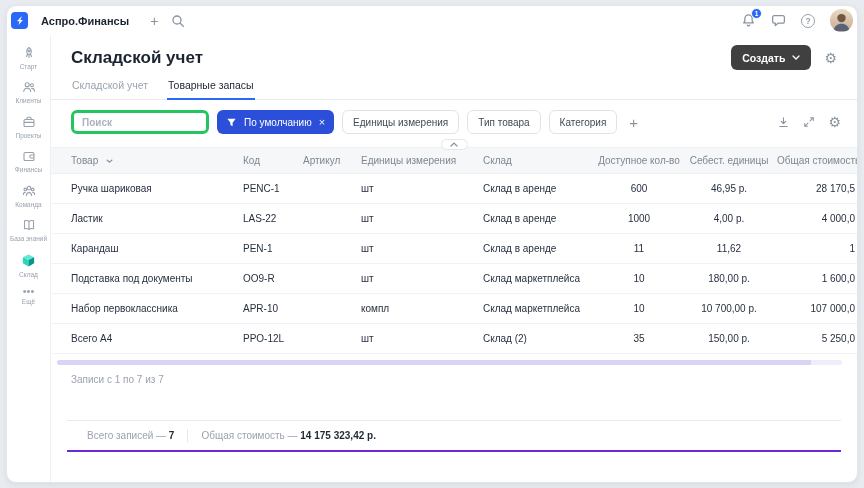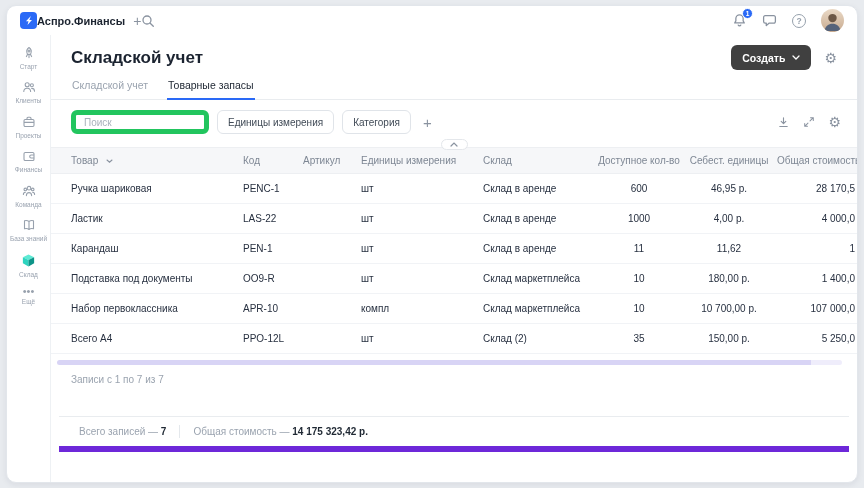--- a/index.html
+++ b/index.html
@@ -2,21 +2,21 @@
 <html><head>
 <meta charset="utf-8">
 <style>
   * { box-sizing: border-box; margin: 0; padding: 0; }
   html, body { width: 864px; height: 488px; }
   body { background: #e8ebef; font-family: "Liberation Sans", sans-serif; position: relative; overflow: hidden; }
   .window { position: absolute; inset: 5px 6px; background: #fff; border: 1px solid #e2e6eb; border-radius: 10px;
             box-shadow: 0 2px 6px rgba(25,35,60,.07); display: flex; flex-direction: column; overflow: hidden; }
 
   
-  .topbar { flex: 0 0 29px; display: flex; align-items: center; padding: 0 13px; gap: 0; }
+  .topbar { flex: 0 0 29px; display: flex; align-items: center; padding: 0 4px; gap: 13px; }
   .logo { width: 17px; height: 17px; border-radius: 4px; background: #2a69f6; display: flex; align-items: center; justify-content: center; cursor: pointer; }
   .app-name { font-size: 11px; font-weight: bold; color: #1c2430; margin-right: 8px; }
   .tglyph { color: #8a93a0; font-size: 14px; line-height: 1; cursor: pointer; }
   .topbar-right { margin-left: auto; display: flex; align-items: center; gap: 15px; }
   .bell-wrap { position: relative; cursor: pointer; display: flex; }
   .badge { position: absolute; top: -5px; right: -6px; background: #2a69f6; color: #fff; font-size: 6.5px; font-weight: bold;
            min-width: 11px; height: 11px; border-radius: 6px; border: 1.5px solid #fff; display: flex; align-items: center; justify-content: center; }
   .help-circle { width: 14px; height: 14px; border: 1.2px solid #96a0ac; border-radius: 50%; color: #96a0ac;
                  font-size: 8.5px; font-weight: bold; display: flex; align-items: center; justify-content: center; cursor: pointer; }
   .avatar { width: 23px; height: 23px; border-radius: 50%; overflow: hidden; background: linear-gradient(#ead9c6,#c8ab90); cursor: pointer; }
@@ -35,22 +35,22 @@
   .head-actions { margin-left: auto; display: flex; align-items: center; gap: 13px; }
   .create-btn { background: #404040; color: #fff; border: none; height: 25px; border-radius: 6px; font-size: 10.5px; font-weight: bold;
                 padding: 0 11px; display: inline-flex; align-items: center; gap: 7px; font-family: inherit; cursor: pointer; }
   .gear { font-family: "DejaVu Sans", sans-serif; color: #8a93a0; font-size: 14px; line-height: 1; cursor: pointer; }
 
   .tabs { display: flex; gap: 18px; padding: 0 20px; margin-top: 9px; border-bottom: 1px solid #e9ecef; }
   .tab { font-size: 10.5px; color: #9aa3af; padding: 0 1px 7px; cursor: pointer; white-space: nowrap; }
   .tab.active { color: #222a36; border-bottom: 2px solid #2a69f6; margin-bottom: -1px; }
 
   .filterbar { display: flex; align-items: center; gap: 8px; padding: 10px 16px 13px 20px; }
-  .search-box { width: 138px; height: 24px; border: 5px solid #22c55e; border-radius: 6px; font-size: 10px; padding: 0 8px;
-                color: #333; font-family: inherit; outline: none; }
+  .search-box { width: 138px; height: 24px; border: 3px solid #22c55e; border-radius: 6px; font-size: 10px; padding: 0 8px;
+                color: #333; font-family: inherit; outline: none; font-weight: bold; }
   .search-box::placeholder { color: #a9b1bb; }
   .filter-chip { height: 24px; background: #2b4fd9; border-radius: 6px; color: #fff; display: flex; align-items: center;
                  gap: 7px; padding: 0 9px; font-size: 10px; cursor: pointer; }
   .filter-chip .x { font-size: 11px; line-height: 1; opacity: .95; }
   .chip { height: 24px; border: 1px solid #e0e4e9; background: #fff; border-radius: 6px; display: flex; align-items: center;
           padding: 0 10px; font-size: 10px; color: #414b57; cursor: pointer; white-space: nowrap; }
   .add-filter { color: #8a93a0; font-size: 15px; line-height: 1; padding: 0 4px; cursor: pointer; }
   .bar-tools { margin-left: auto; display: flex; align-items: center; gap: 13px; color: #8a93a0; }
   .bar-tools > * { cursor: pointer; }
 
@@ -67,21 +67,21 @@
   .first { padding-left: 20px !important; }
   .num { text-align: center; }
   td.clip { text-align: right; padding-right: 2px !important; }
   th.clip { padding-right: 0 !important; }
   .th-flex { display: inline-flex; align-items: center; gap: 8px; }
 
   .hscroll { height: 5px; border-radius: 3px; margin: 6px 15px 0 6px; cursor: pointer;
              background: linear-gradient(to right, #d8d4f5 96%, #efedfb 96%); }
   .records { padding: 9px 20px 10px; font-size: 10px; color: #9aa3af; }
 
-  .summary { margin: auto 8px 30px; border-top: 1px solid #e9ecef; border-bottom: 6px solid #6d28d9; padding: 8px 20px;
+  .summary { margin: auto 16px 30px; border-top: 1px solid #e9ecef; border-bottom: 2px solid #6d28d9; padding: 8px 20px;
              display: flex; align-items: center; gap: 13px; font-size: 10px; color: #9aa3af; }
   .summary b { color: #1f2833; }
   .vdiv { width: 1px; height: 13px; background: #e4e8ec; }
 
   svg.icn { display: block; }
 </style>
 </head>
 <body>
 
 <div class="window">
@@ -201,21 +201,29 @@
         </div>
       </div>
 
       <div class="tabs">
         <div class="tab">Складской учет</div>
         <div class="tab active">Товарные запасы</div>
       </div>
 
       <div class="filterbar">
         <input class="search-box" placeholder="Поиск" style="">
+        <div class="filter-chip">
+          <svg class="icn" width="11" height="11" viewBox="0 0 12 12">
+              <path d="M1.5 1.8 h9 L7.2 6.3 V10 L4.8 8.6 V6.3 Z" fill="#fff"></path>
+            </svg>
+          <span>По умолчанию</span>
+          <span class="x">×</span>
+        </div>
         <div class="chip">Единицы измерения</div>
+        <div class="chip">Тип товара</div>
         <div class="chip">Категория</div>
         <span class="add-filter">+</span>
         <div class="bar-tools">
           <span>
             <svg class="icn" width="13" height="13" viewBox="0 0 14 14" fill="none" stroke="#8a93a0" stroke-width="1.2" stroke-linecap="round" stroke-linejoin="round">
                 <path d="M7 2 V8 M4.5 5.7 L7 8.2 L9.5 5.7 M3 11.3 H11"></path>
               </svg>
           </span>
           <span>
             <svg class="icn" width="12" height="12" viewBox="0 0 14 14" fill="none" stroke="#8a93a0" stroke-width="1.2" stroke-linecap="round" stroke-linejoin="round">
@@ -296,21 +304,21 @@
             <td class="clip">1</td>
           </tr>
           <tr>
             <td class="first">Подставка под документы</td>
             <td>OO9-R</td>
             <td></td>
             <td>шт</td>
             <td>Склад маркетплейса</td>
             <td class="num">10</td>
             <td class="num">180,00 р.</td>
-            <td class="clip">1 400,0</td>
+            <td class="clip">1 600,0</td>
           </tr>
           <tr>
             <td class="first">Набор первоклассника</td>
             <td>APR-10</td>
             <td></td>
             <td>компл</td>
             <td>Склад маркетплейса</td>
             <td class="num">10</td>
             <td class="num">10 700,00 р.</td>
             <td class="clip">107 000,0</td>

